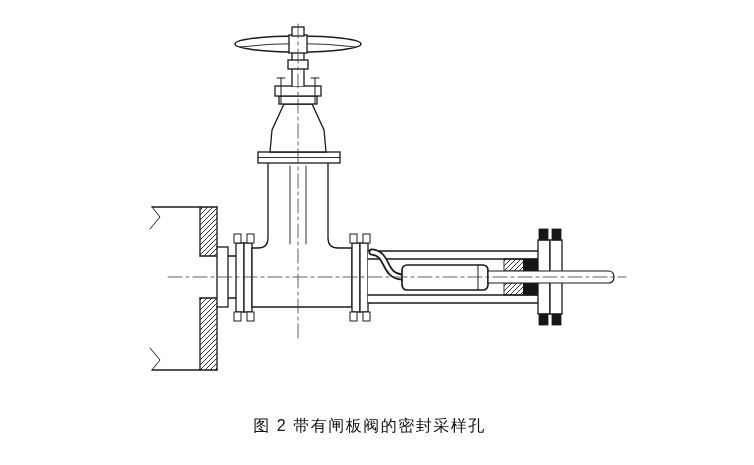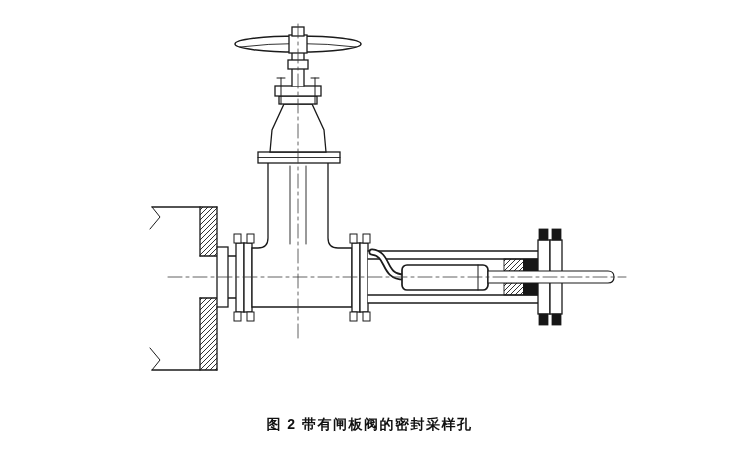--- a/index.html
+++ b/index.html
@@ -14,22 +14,22 @@
   .canvas svg { position: absolute; top: 0; left: 0; }
   .caption {
     position: absolute;
     top: 416px;
     left: 0;
     width: 754px;
     box-sizing: border-box;
     padding-right: 15px;
     text-align: center;
     font-family: "Liberation Sans", sans-serif;
-    font-size: 14px;
-    font-weight: bold;
+    font-size: 16px;
+    font-weight: normal;
     letter-spacing: 1.5px;
     color: #111111;
     white-space: nowrap;
   }
 </style>
 </head>
 <body>
 
 <div class="canvas">
 

